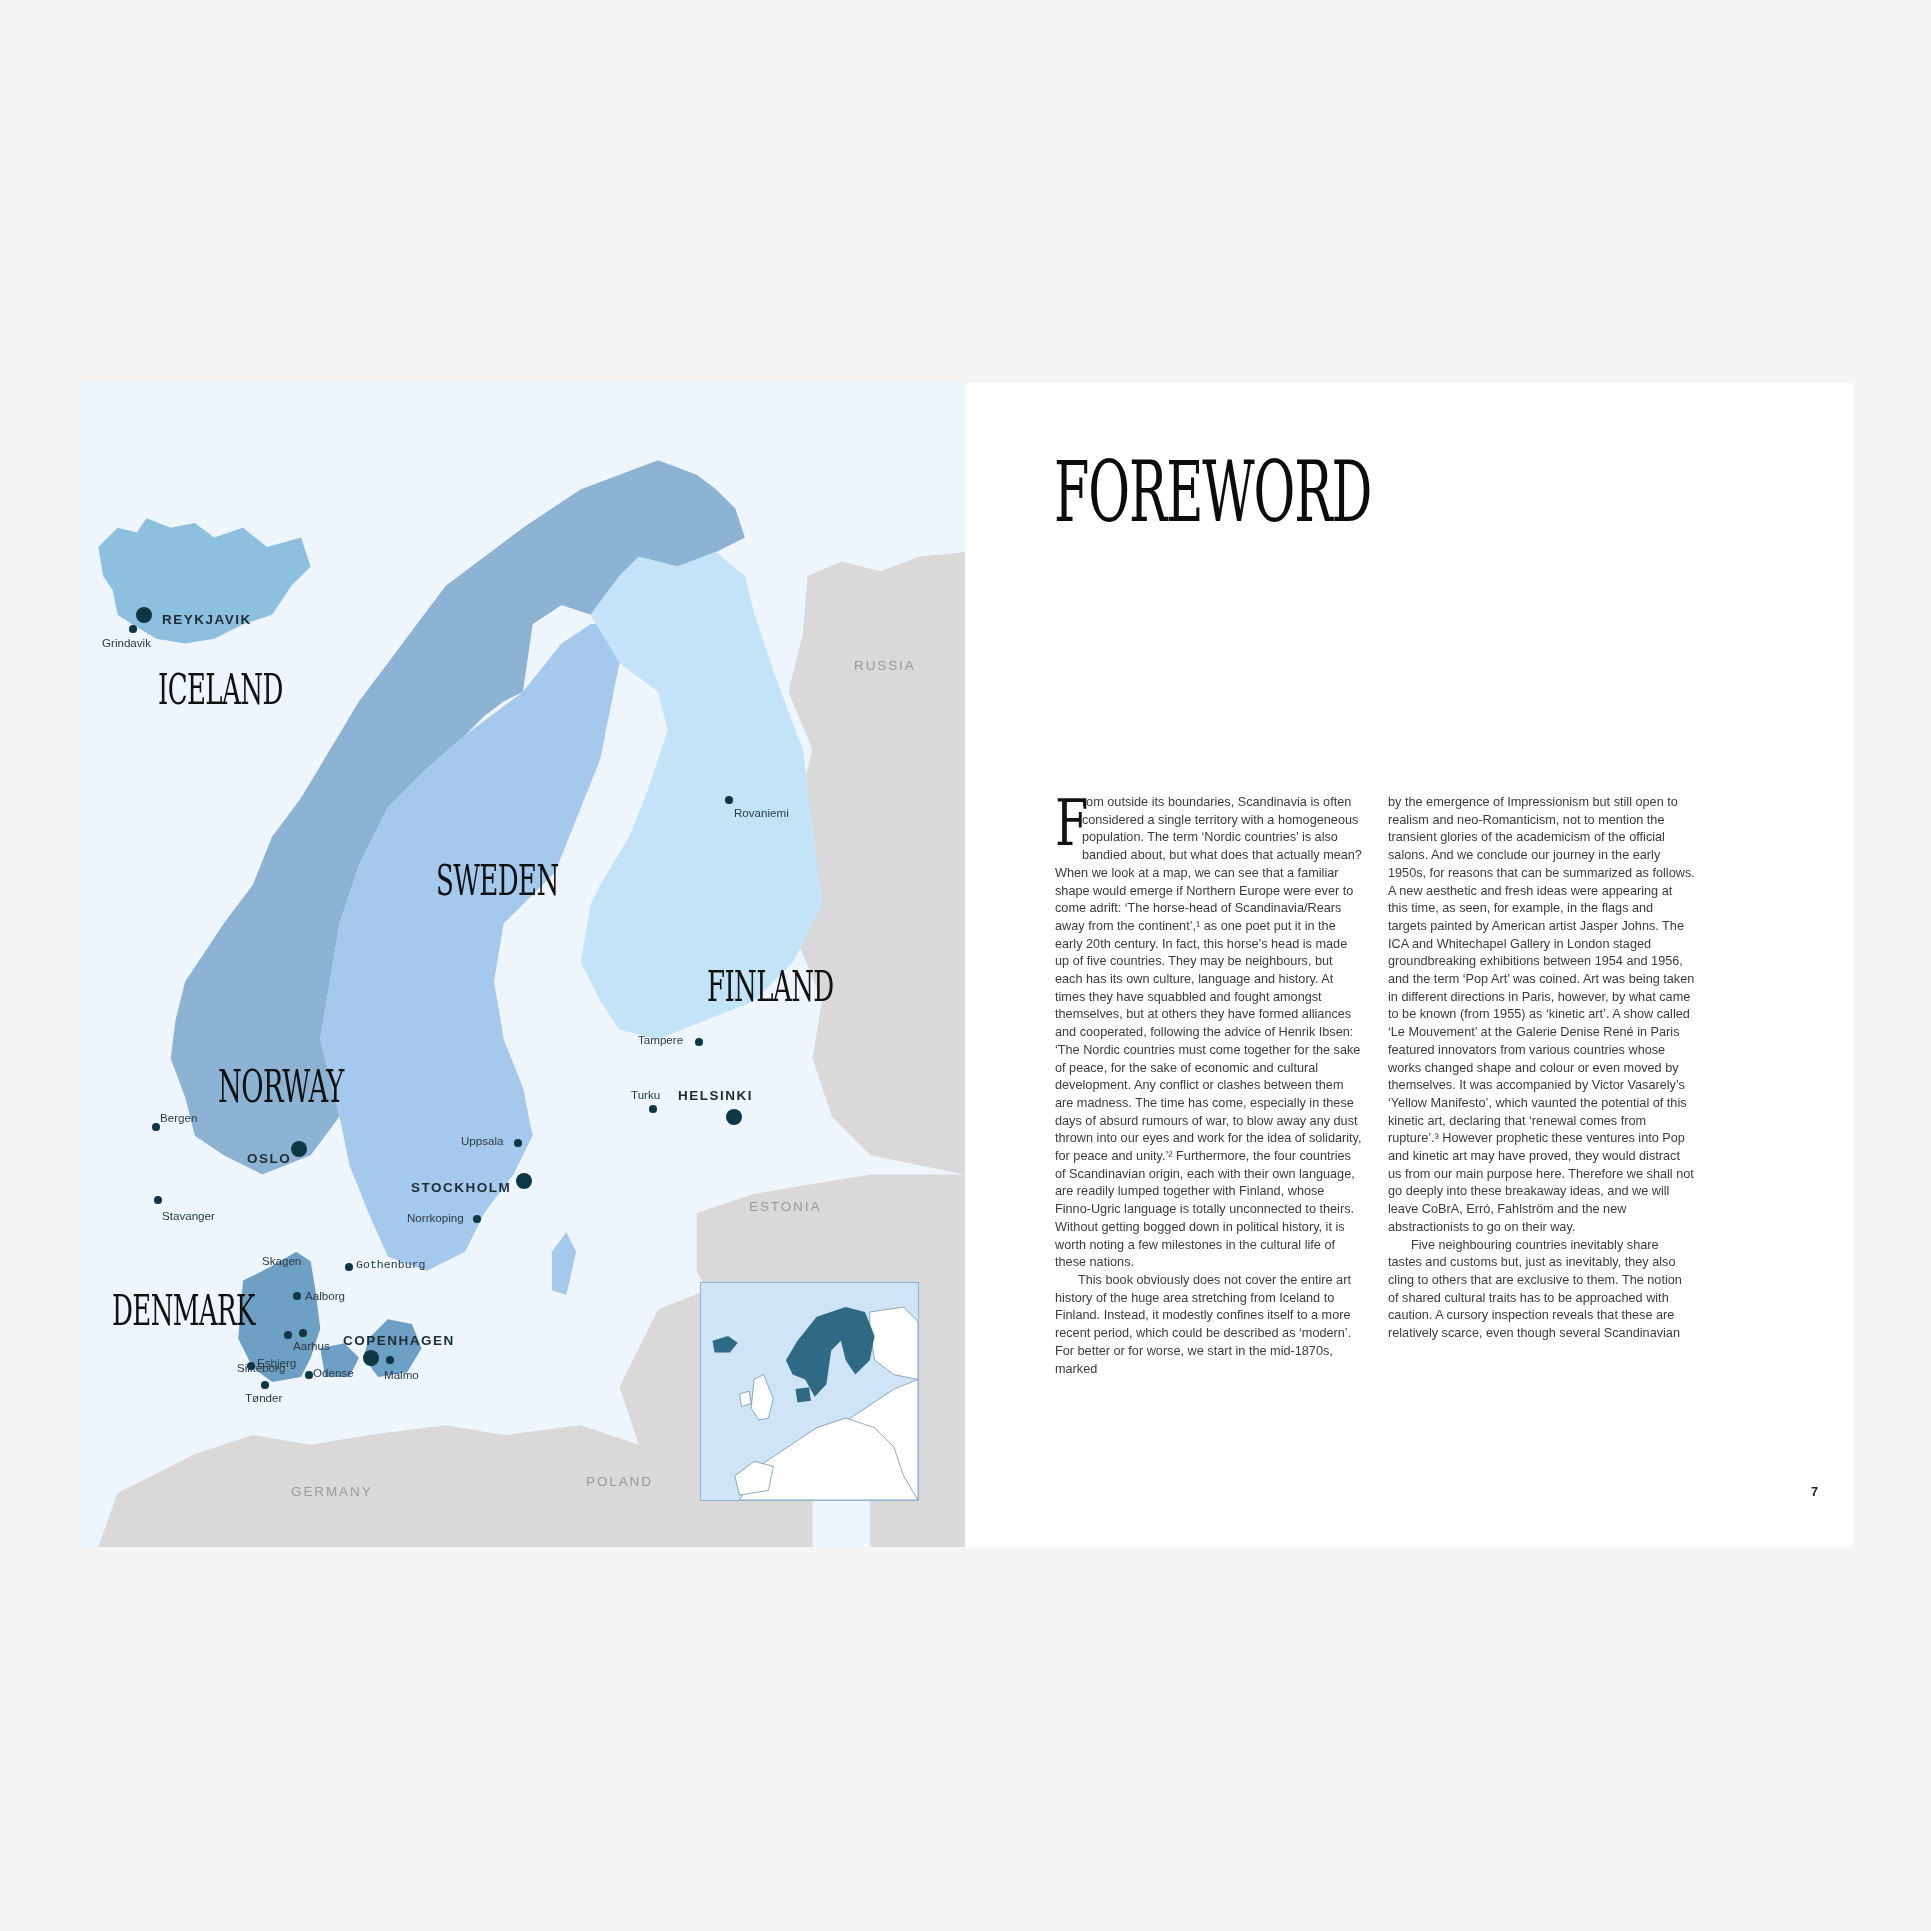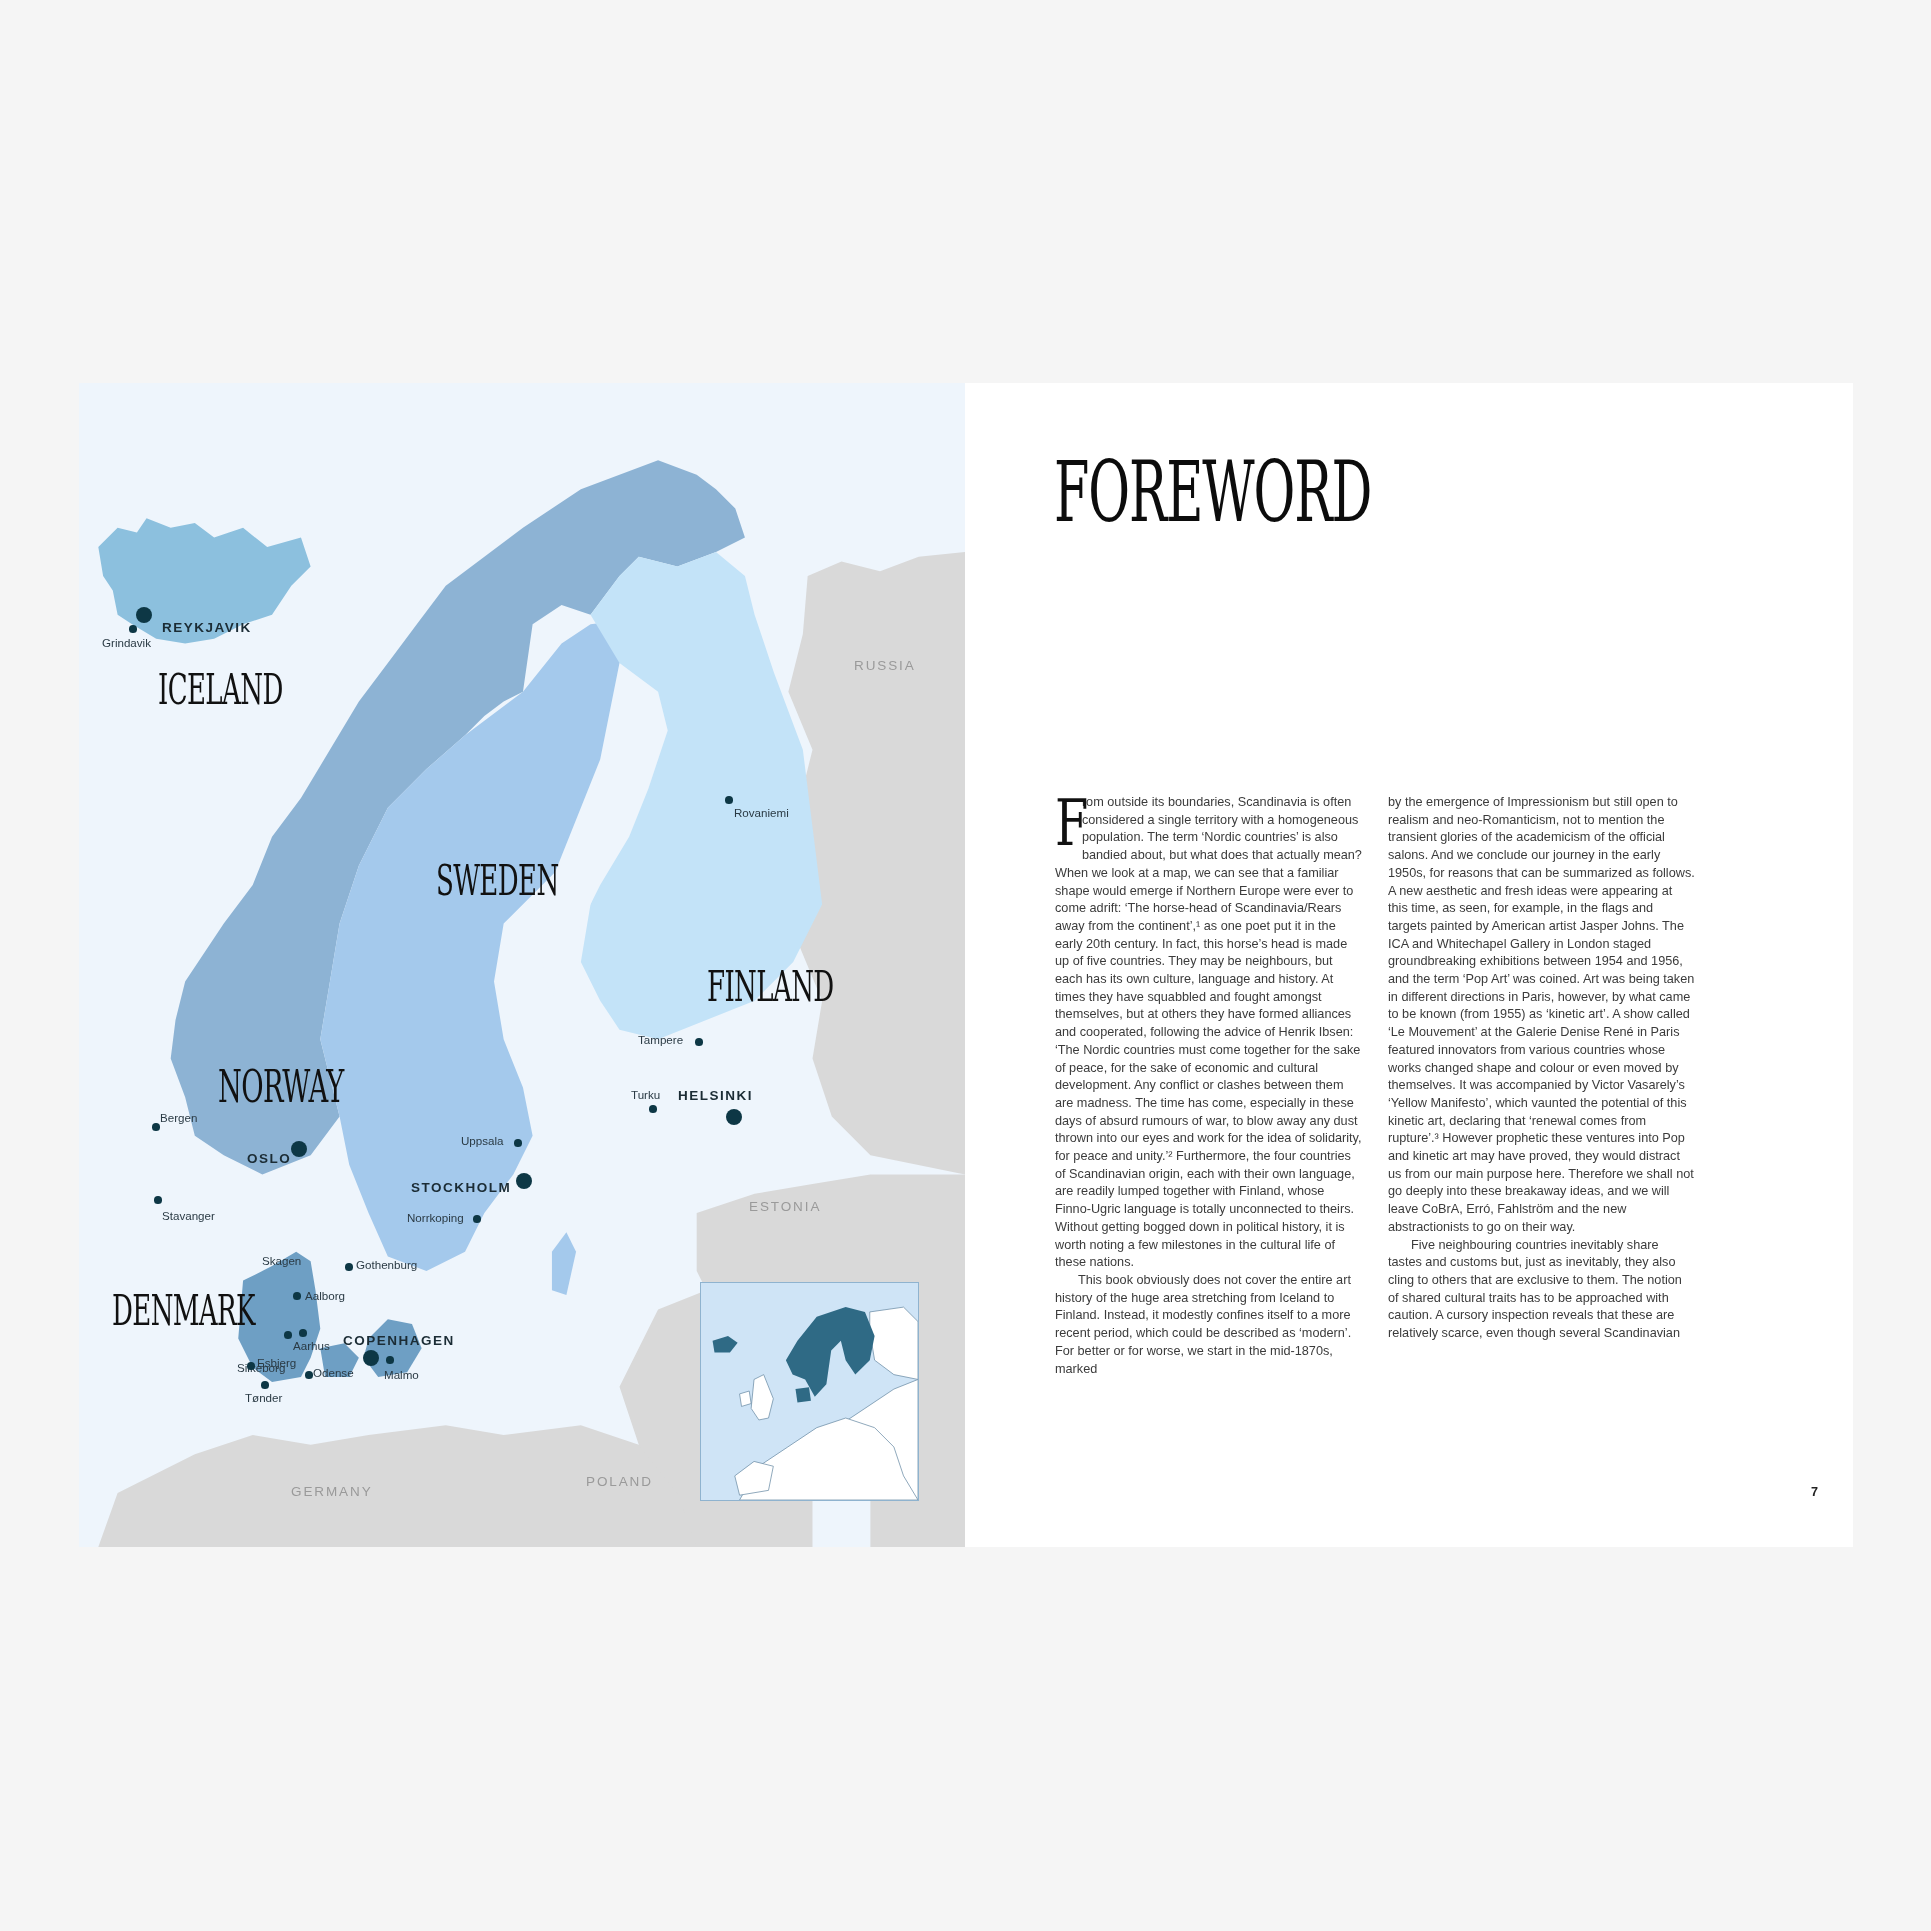--- a/index.html
+++ b/index.html
@@ -62,42 +62,42 @@
     <div class="country-label" style="left:357px;top:473px;font-size:42px;">SWEDEN</div>
     <div class="country-label" style="left:628px;top:579px;font-size:42px;">FINLAND</div>
     <div class="country-label" style="left:33px;top:903px;font-size:42px;">DENMARK</div>
 
     <div class="neighbour-label" style="left:775px;top:275px;">RUSSIA</div>
     <div class="neighbour-label" style="left:670px;top:816px;">ESTONIA</div>
     <div class="neighbour-label" style="left:212px;top:1101px;">GERMANY</div>
     <div class="neighbour-label" style="left:475px;top:1091px;margin-left:32px;">POLAND</div>
 
     <div class="dot big" style="left:57px;top:224px;"></div>
-    <div class="capital-label" style="left:83px;top:237px;">REYKJAVIK</div>
+    <div class="capital-label" style="left:83px;top:229px;">REYKJAVIK</div>
     <div class="dot big" style="left:212px;top:758px;"></div>
     <div class="capital-label" style="left:168px;top:768px;">OSLO</div>
     <div class="dot big" style="left:437px;top:790px;"></div>
     <div class="capital-label" style="left:332px;top:797px;">STOCKHOLM</div>
     <div class="dot big" style="left:647px;top:726px;"></div>
     <div class="capital-label" style="left:599px;top:705px;">HELSINKI</div>
     <div class="dot big" style="left:284px;top:967px;"></div>
     <div class="capital-label" style="left:264px;top:950px;">COPENHAGEN</div>
 
     <div class="dot small" style="left:50px;top:242px;"></div>
     <div class="city-label" style="left:23px;top:253px;">Grindavik</div>
     <div class="dot small" style="left:73px;top:740px;"></div>
     <div class="city-label" style="left:81px;top:728px;">Bergen</div>
     <div class="dot small" style="left:75px;top:813px;"></div>
     <div class="city-label" style="left:83px;top:826px;">Stavanger</div>
     <div class="dot small" style="left:435px;top:756px;"></div>
     <div class="city-label" style="left:382px;top:751px;">Uppsala</div>
     <div class="dot small" style="left:394px;top:832px;"></div>
     <div class="city-label" style="left:328px;top:828px;">Norrkoping</div>
     <div class="dot small" style="left:266px;top:880px;"></div>
-    <div class="city-label" style="left:277px;top:875px;">Gothenburg</div>
+    <div class="city-label" style="left:277px;top:875px;font-family:Liberation Mono, monospace;">Gothenburg</div>
     <div class="dot small" style="left:307px;top:973px;"></div>
     <div class="city-label" style="left:305px;top:985px;">Malmo</div>
     <div class="dot small" style="left:646px;top:413px;"></div>
     <div class="city-label" style="left:655px;top:423px;">Rovaniemi</div>
     <div class="dot small" style="left:616px;top:655px;"></div>
     <div class="city-label" style="left:559px;top:650px;">Tampere</div>
     <div class="dot small" style="left:570px;top:722px;"></div>
     <div class="city-label" style="left:552px;top:705px;">Turku</div>
     <div class="city-label" style="left:183px;top:871px;">Skagen</div>
     <div class="dot small" style="left:214px;top:909px;"></div>

